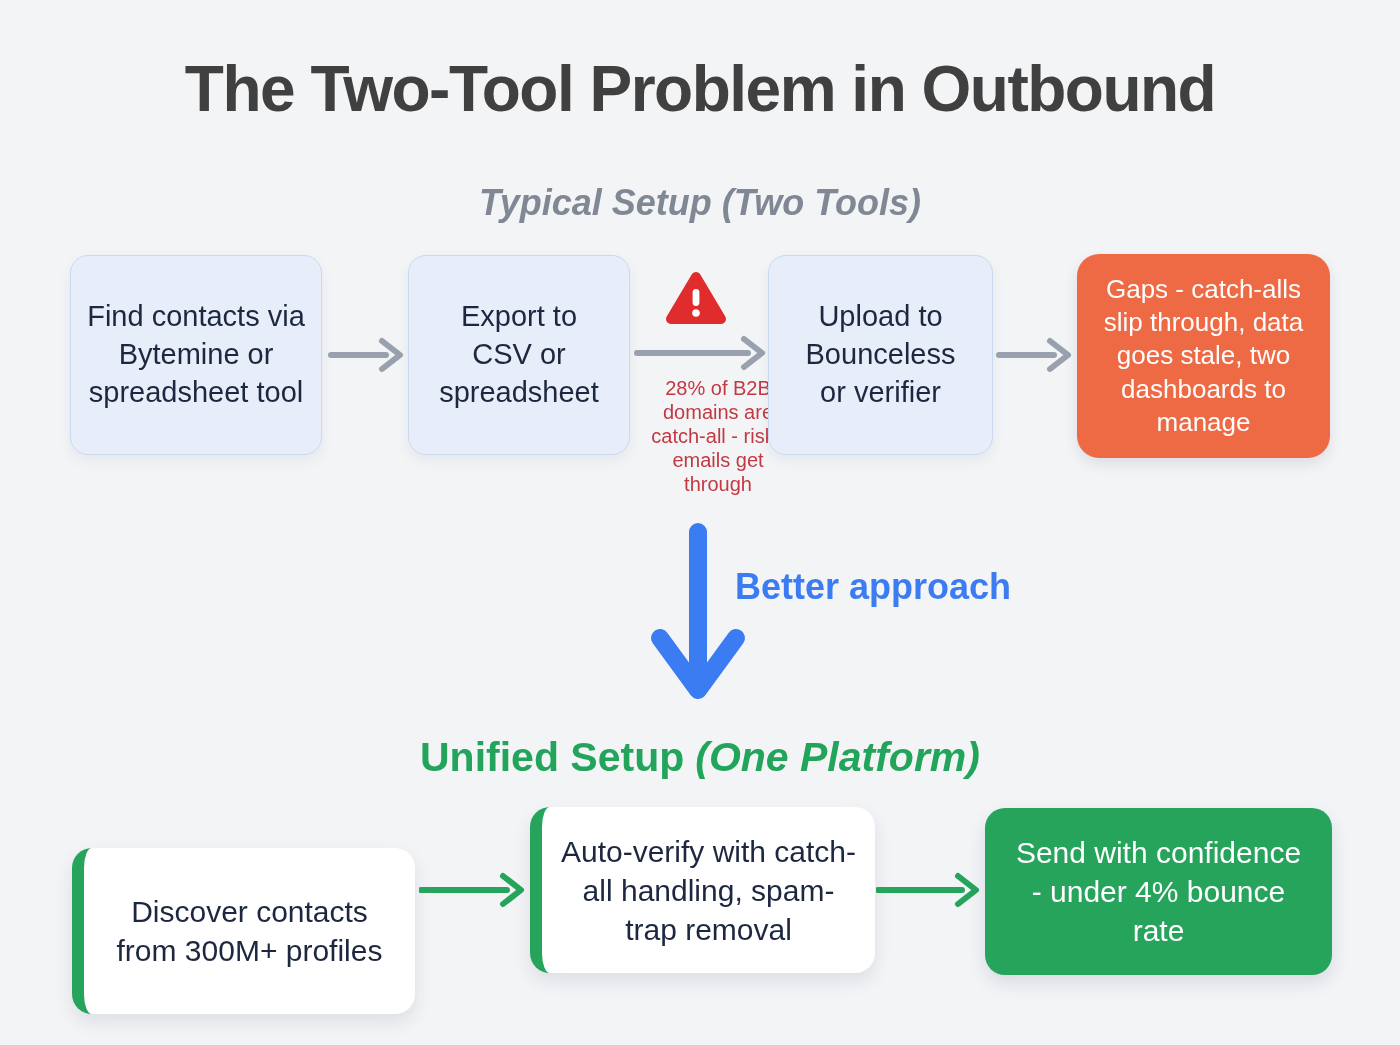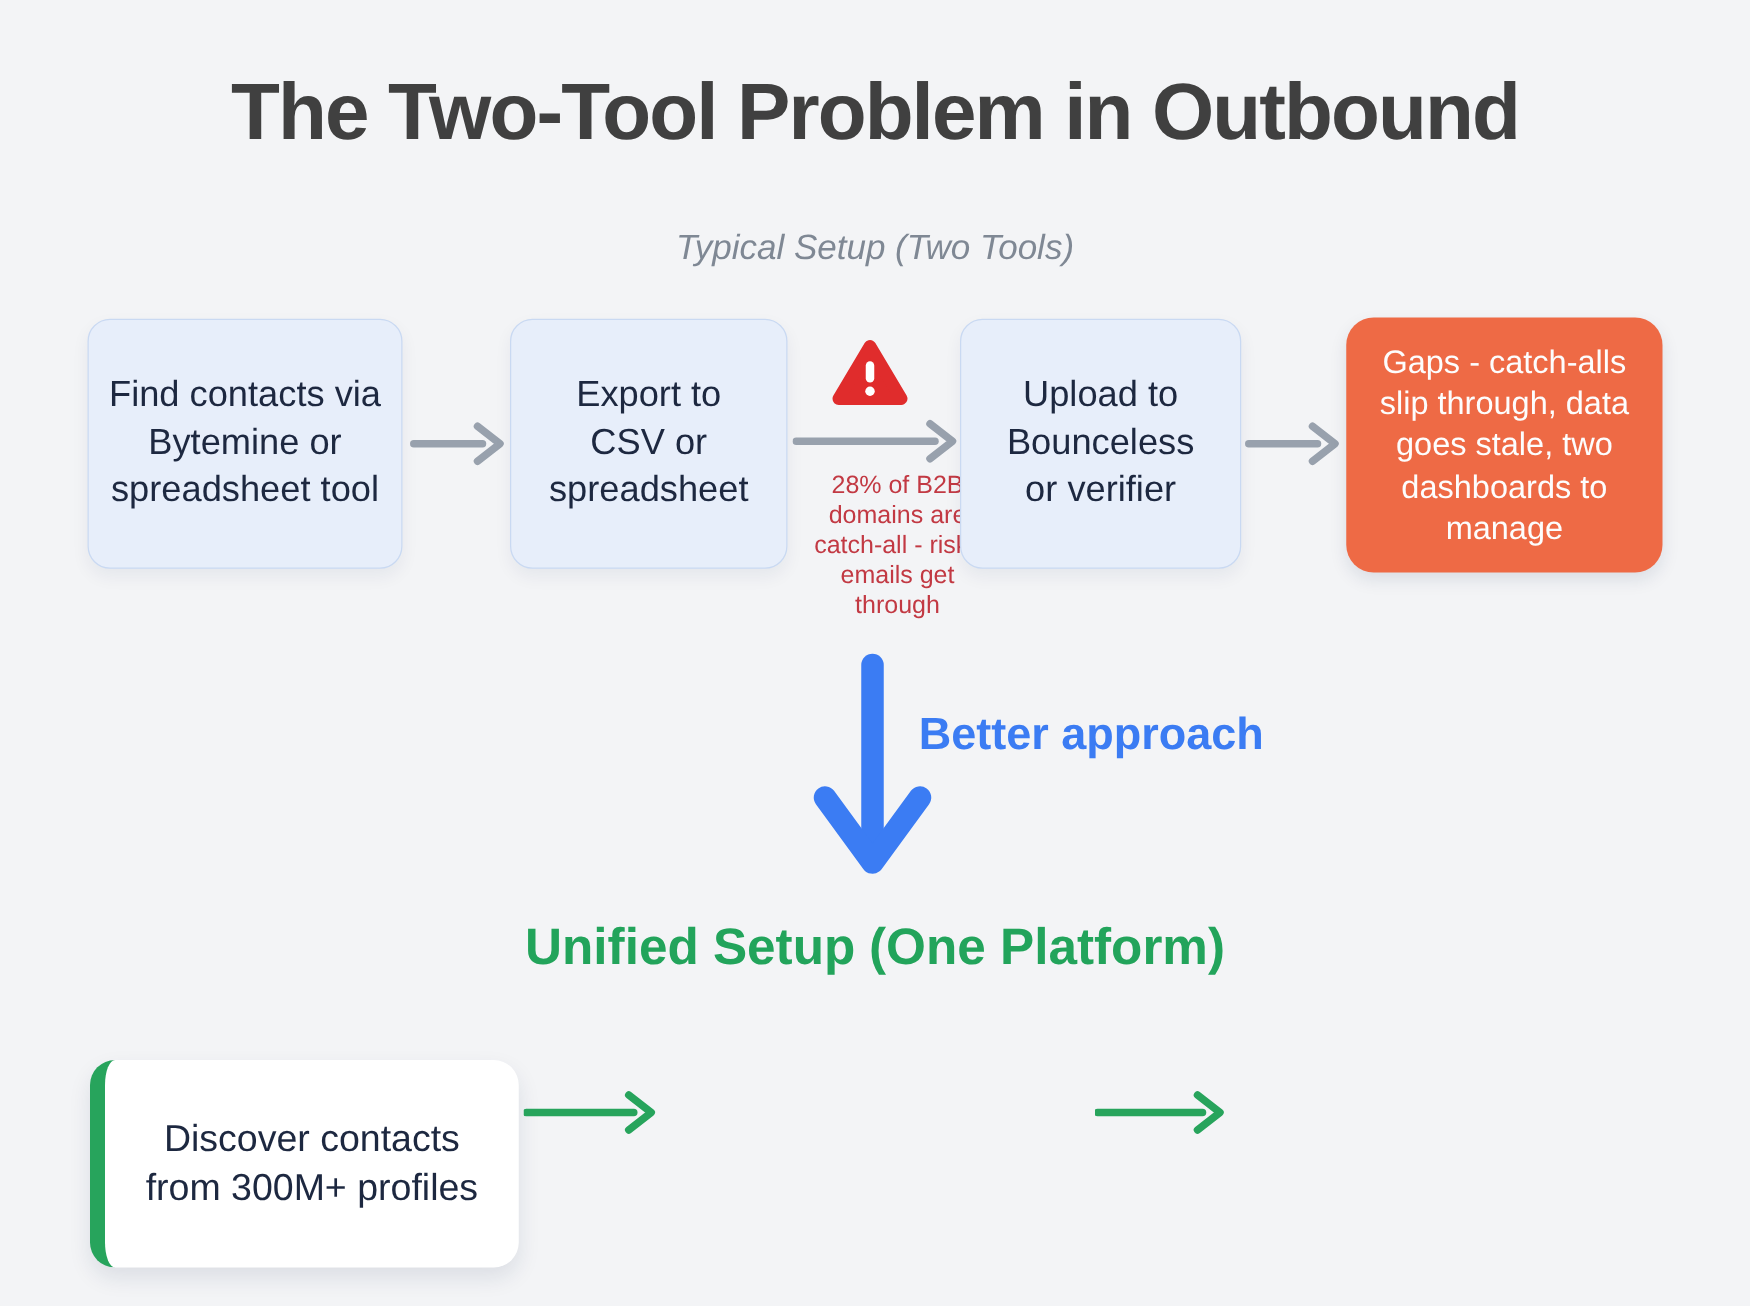--- a/index.html
+++ b/index.html
@@ -15,21 +15,21 @@
 
   .title{
     position:absolute;left:0;right:0;top:52px;
     text-align:center;
     font-size:64px;font-weight:800;letter-spacing:-1.5px;
     color:#404040;margin:0;
   }
   .subtitle{
     position:absolute;left:0;right:0;top:182px;
     text-align:center;
-    font-size:28px;font-style:italic;font-weight:400;
+    font-size:36px;font-style:italic;font-weight:700;
     color:#7f8894;
   }
 
   .box{
     position:absolute;
     display:flex;align-items:center;justify-content:center;
     text-align:center;
     border-radius:18px;
     box-sizing:border-box;
     line-height:1.3;
@@ -85,21 +85,21 @@
   #better-label{
     position:absolute;left:735px;top:566px;
     font-size:36px;font-weight:600;color:#3b7cf3;
   }
 
   .unified-heading{
     position:absolute;left:0;right:0;top:734px;
     text-align:center;
     font-size:41px;font-weight:800;color:#22a45b;
   }
-  .unified-heading .it{margin-left:11px;}
+  .unified-heading .it{font-style:italic;margin-left:11px;}
 
   #step-discover{left:72px;top:848px;width:343px;height:166px;padding:16px 16px;}
   #step-autoverify{left:530px;top:807px;width:345px;height:166px;padding:0 18px;}
   #result-send{left:985px;top:808px;width:347px;height:167px;padding:0 28px;}
   #arrow-4{position:absolute;left:419px;top:870px;}
   #arrow-5{position:absolute;left:876px;top:870px;}
 </style>
 </head>
 <body>
 
@@ -160,20 +160,26 @@
 
   <div class="box box-white" id="step-discover">
     <span>Discover contacts from 300M+ profiles</span>
   </div>
 
   <svg id="arrow-4" width="110" height="40" viewBox="0 0 110 40">
     <line x1="2" y1="20" x2="88" y2="20" stroke="#27a45c" stroke-width="6" stroke-linecap="round"></line>
     <polyline points="84,6 102,20 84,34" fill="none" stroke="#27a45c" stroke-width="6" stroke-linecap="round" stroke-linejoin="round"></polyline>
   </svg>
 
+  <div class="box box-white" id="step-autoverify">
+    <span>Auto-verify with catch-all handling, spam-trap removal</span>
+  </div>
 
   <svg id="arrow-5" width="108" height="40" viewBox="0 0 108 40">
     <line x1="2" y1="20" x2="86" y2="20" stroke="#27a45c" stroke-width="6" stroke-linecap="round"></line>
     <polyline points="82,6 100,20 82,34" fill="none" stroke="#27a45c" stroke-width="6" stroke-linecap="round" stroke-linejoin="round"></polyline>
   </svg>
 
+  <div class="box box-green" id="result-send">
+    <span>Send with confidence - under 4% bounce rate</span>
+  </div>
 
 </div>
 
 </body></html>

